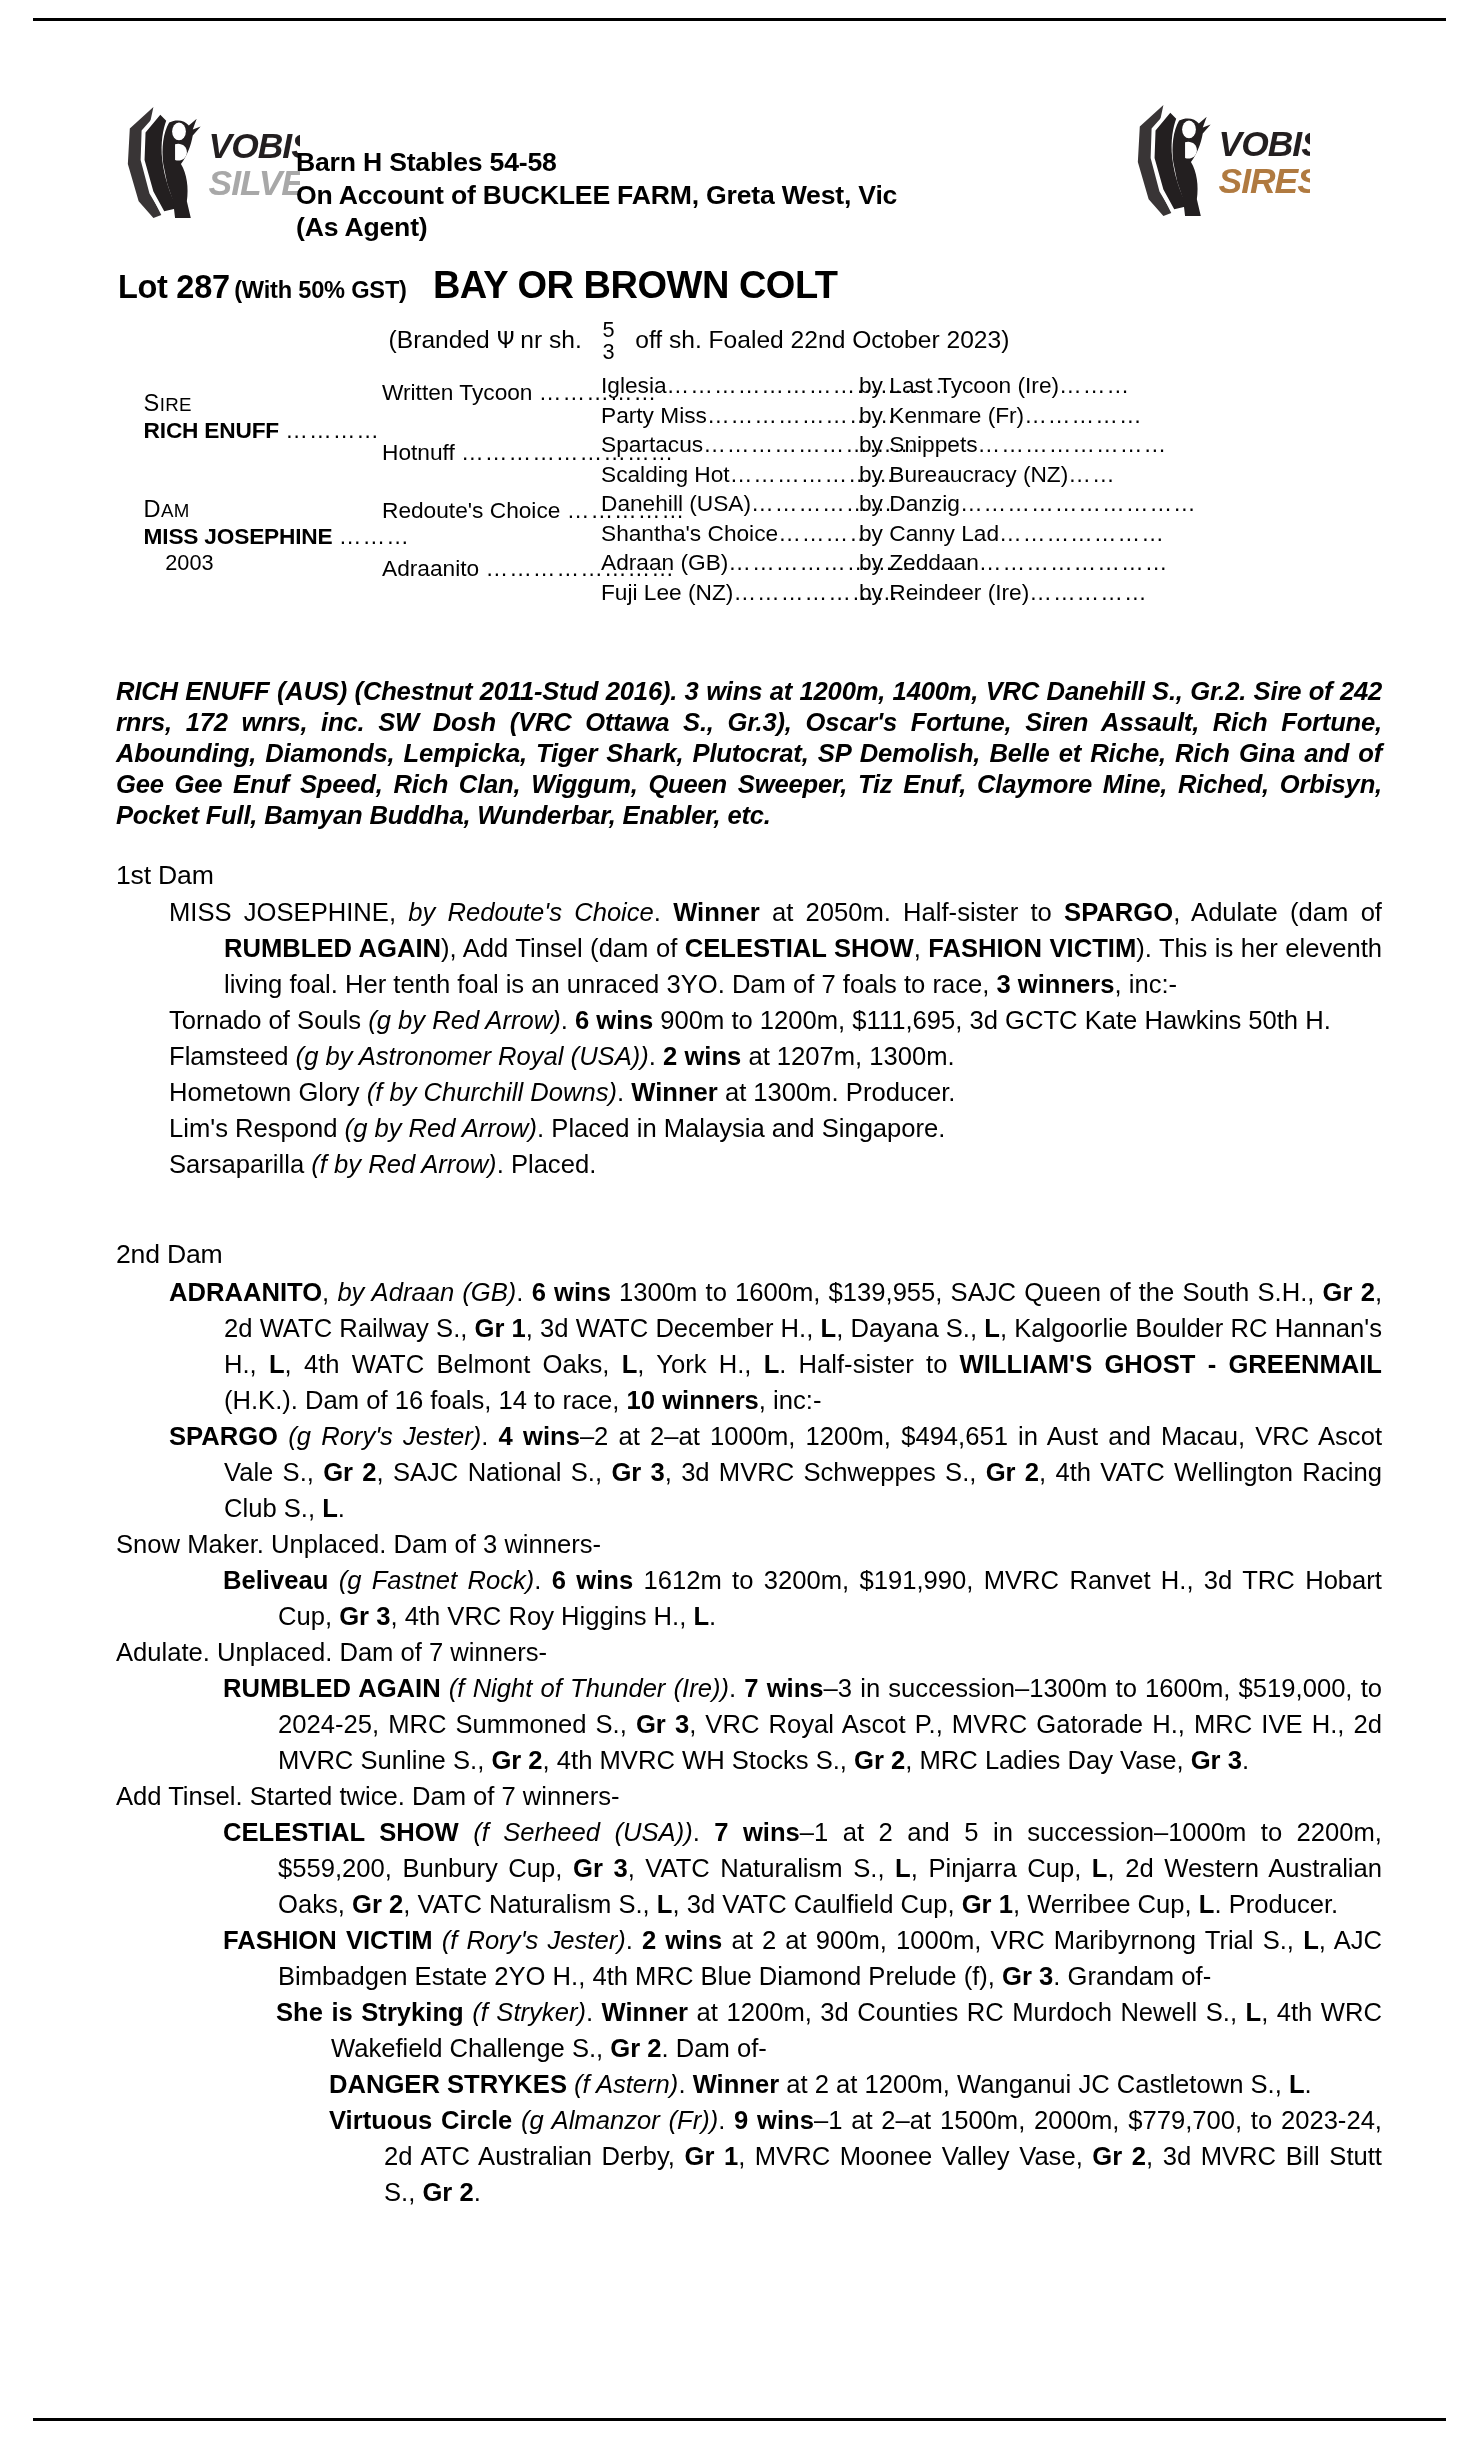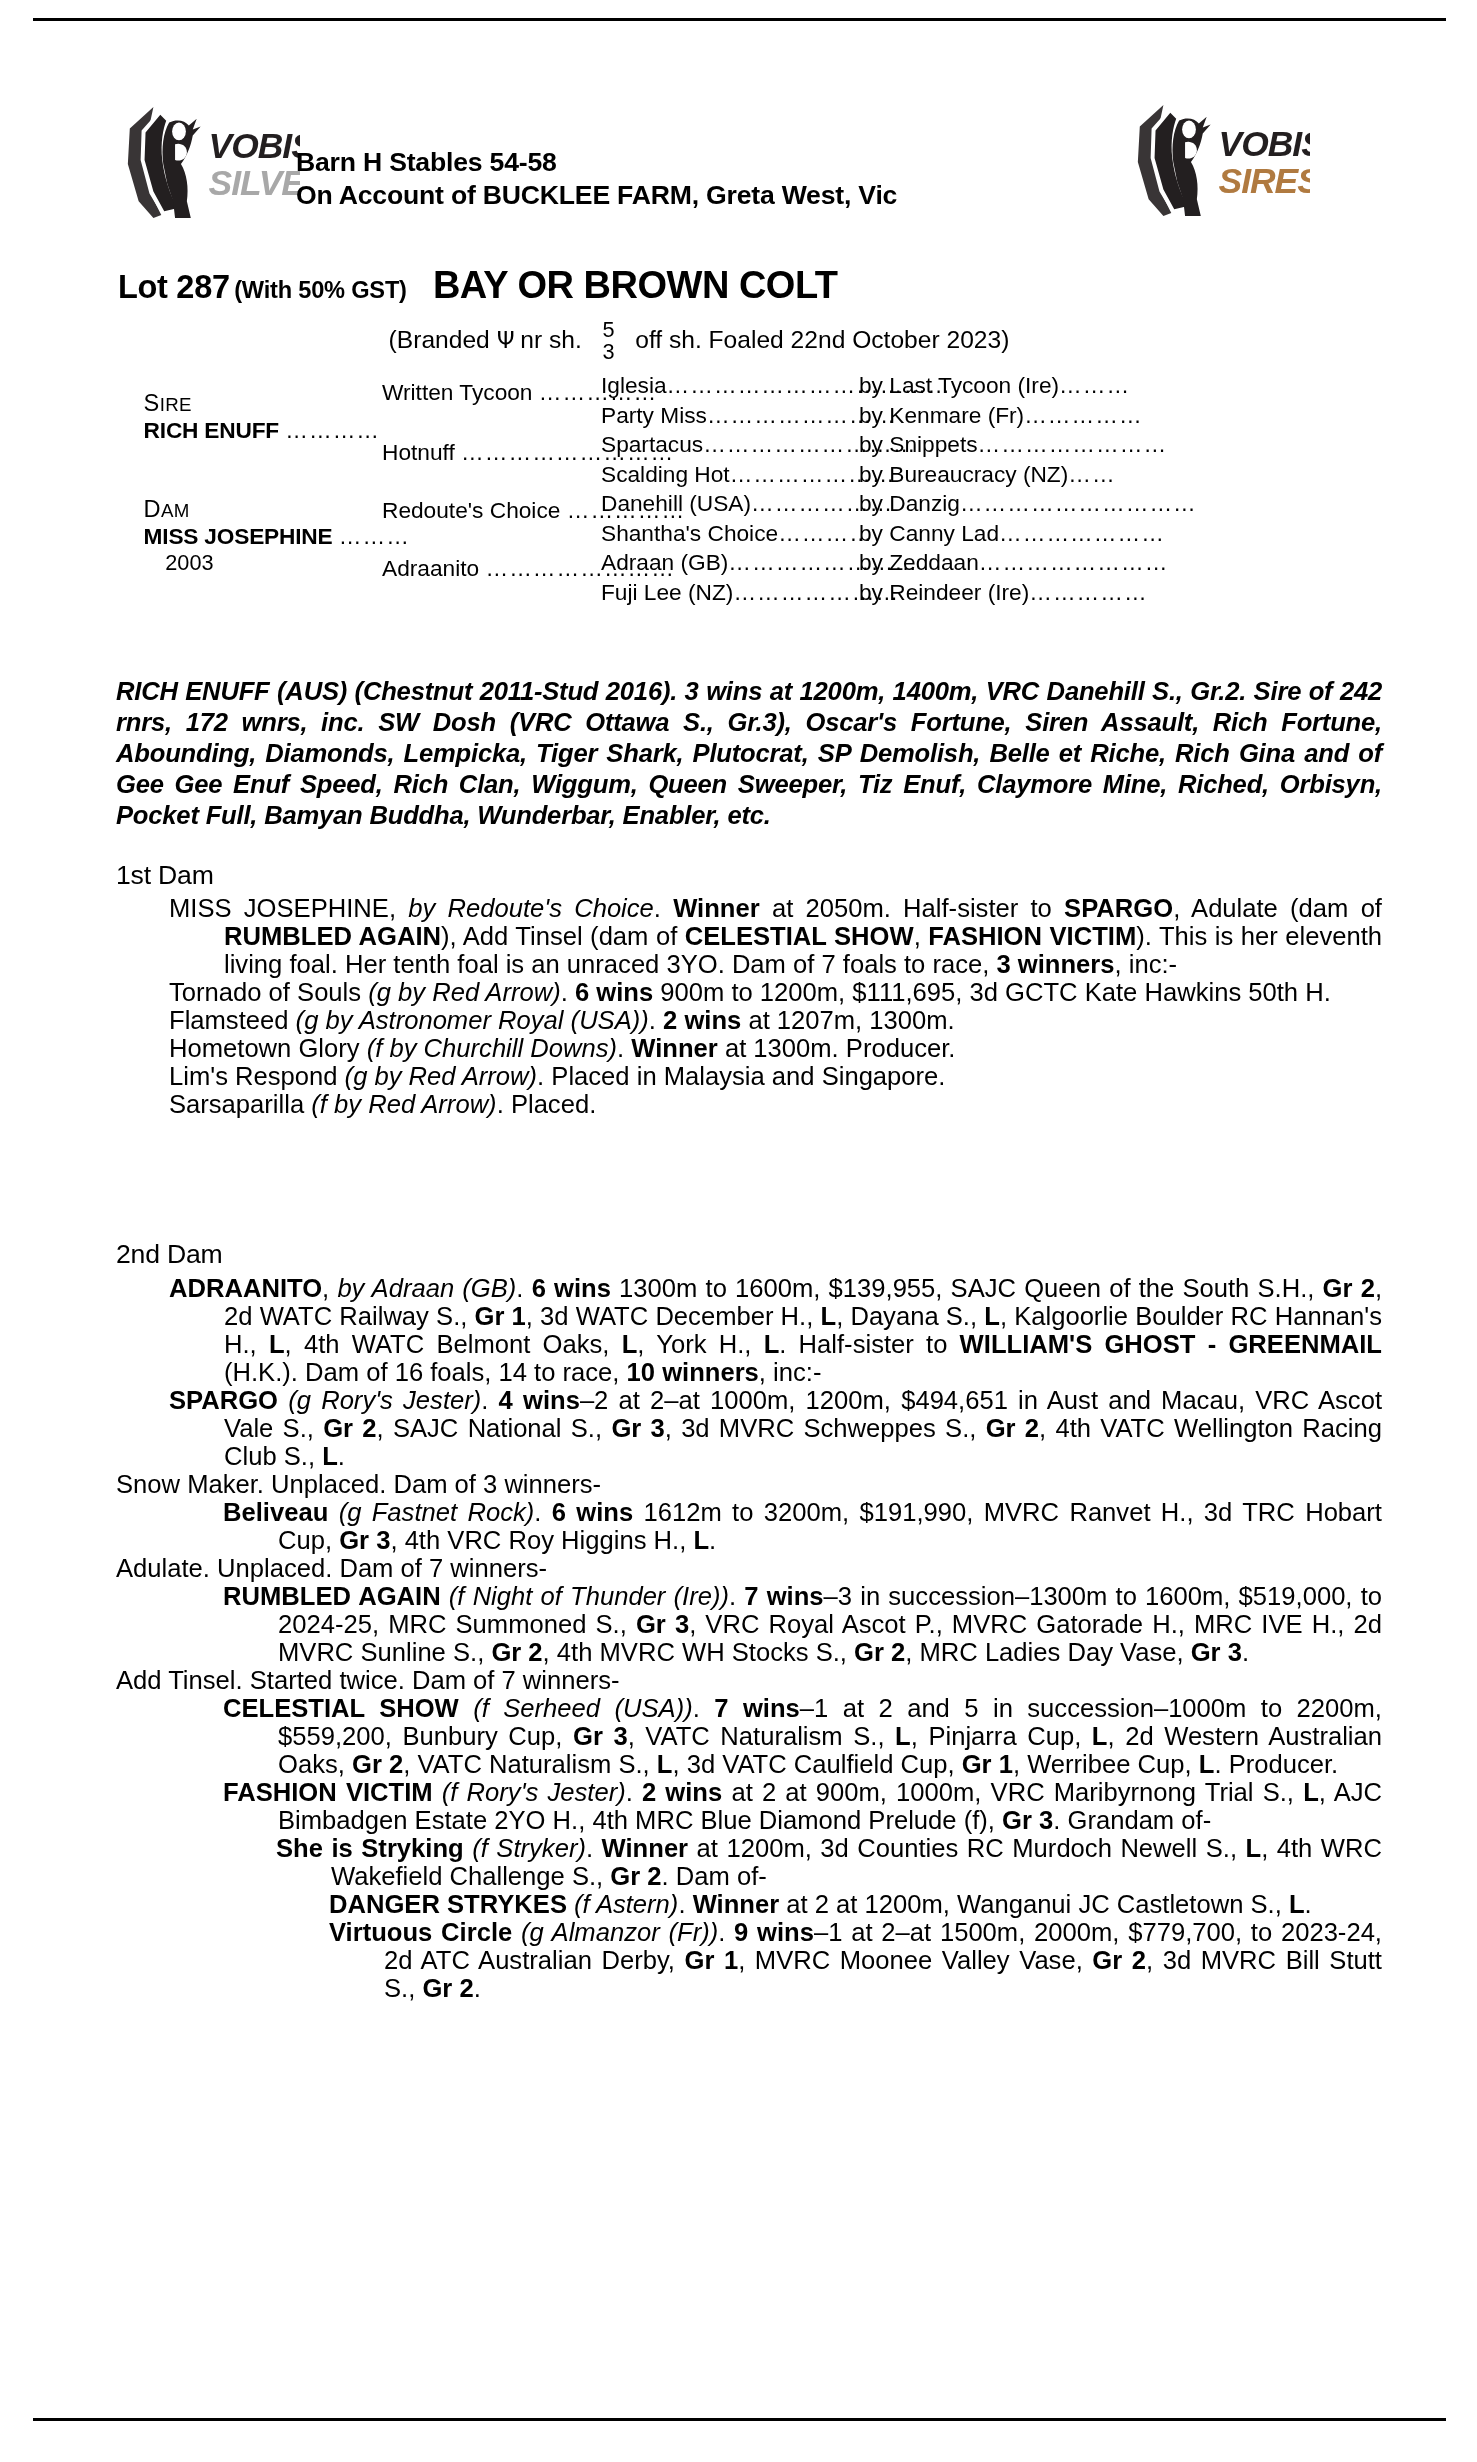--- a/index.html
+++ b/index.html
@@ -170,21 +170,21 @@
     letter-spacing: -0.2px;
   }
   .dam1-head { top: 860px; }
   .dam2-head { top: 1239px; }
 
   .block {
     position: absolute;
     left: 116px;
     width: 1266px;
     font-size: 25.6px;
-    line-height: 28px;
+    line-height: 36px;
     text-align: justify;
   }
   .dam1-body { top: 894px; }
   .dam2-body { top: 1274px; }
 
   .ind0 { padding-left: 55px; text-indent: -55px; }
   .ind1 { padding-left: 108px; text-indent: -55px; }
   .ind2 { padding-left: 162px; text-indent: -55px; }
   .ind3 { padding-left: 215px; text-indent: -55px; }
 
@@ -233,20 +233,21 @@
       </g>
       <g fill="#b07a40" font-family="Liberation Sans, sans-serif" font-weight="bold" font-size="36" font-style="italic" letter-spacing="-1">
         <text x="92" y="98">SIRES</text>
       </g>
     </svg>
   </div>
 
   <div class="consignor">
     <div>Barn H Stables 54-58</div>
     <div>On Account of BUCKLEE FARM, Greta West, Vic</div>
+    <div>(As Agent)</div>
   </div>
 
   <div class="lotline">
     <span class="lot-num">Lot 287</span>
     <span class="lot-gst">(With 50% GST)</span>
     <span class="lot-title">BAY OR BROWN COLT</span>
   </div>
 
   <div class="brandline">
     <span>(Branded</span>

